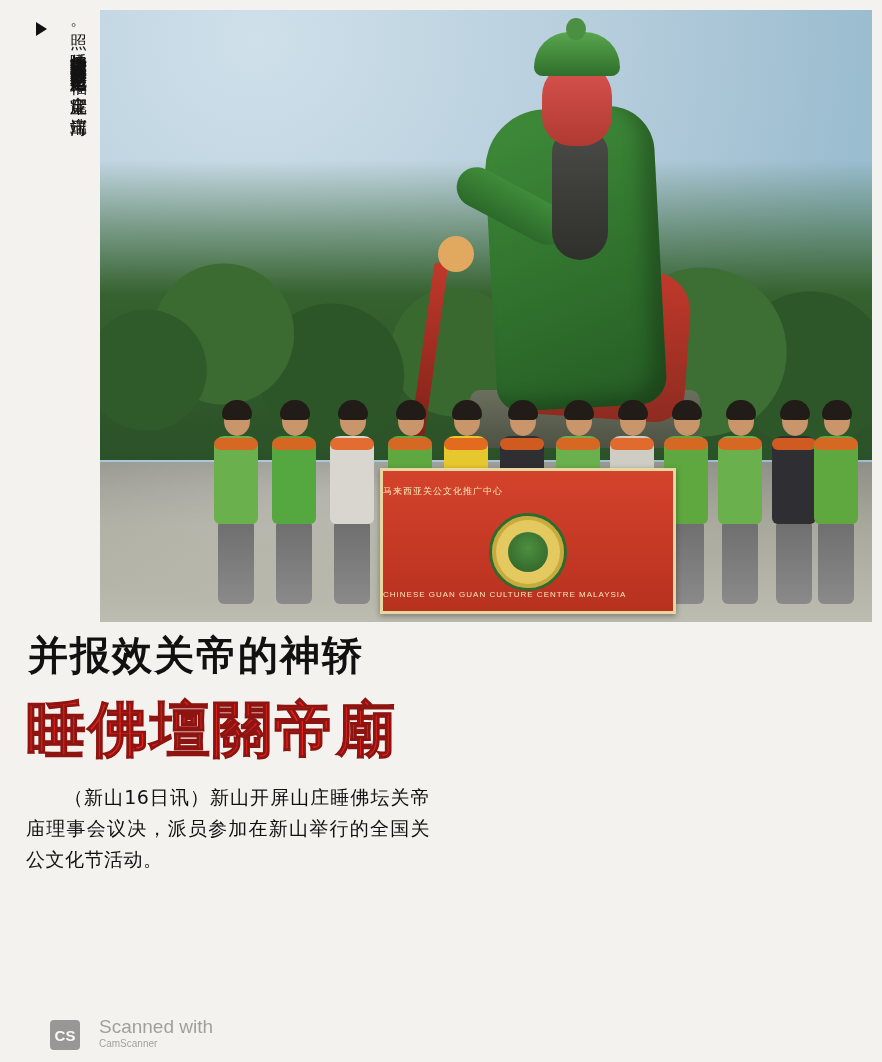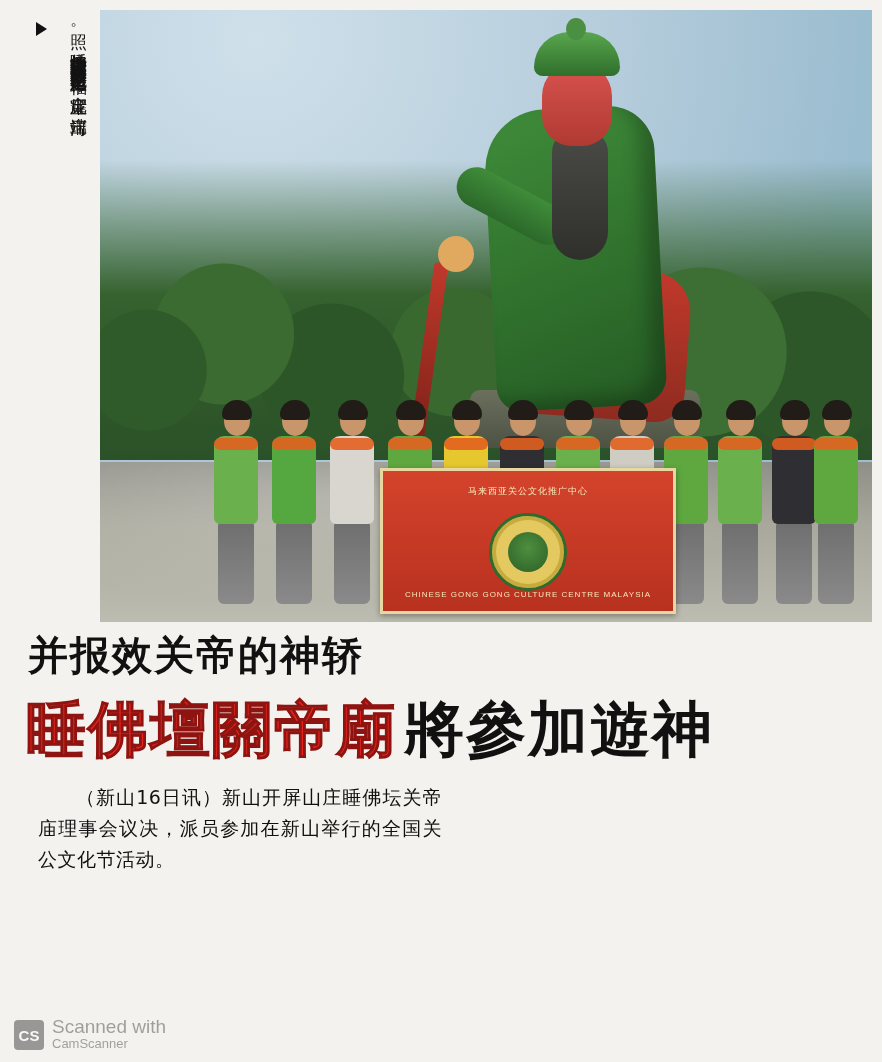--- a/index.html
+++ b/index.html
@@ -218,21 +218,20 @@
     position: absolute;
     left: 50%; top: 50%;
     transform: translate(-50%, -50%);
     width: 40px; height: 40px;
     border-radius: 50%;
     background: radial-gradient(circle at 50% 40%, #4e8f3f, #2c5f27);
   }
   .banner .txt-top, .banner .txt-bot {
     position: absolute;
     left: 0; right: 0;
-    text-align: center;
     color: #f6e7b6;
     font-size: 9px;
     letter-spacing: 1px;
   }
   .banner .txt-top { top: 14px; }
   .banner .txt-bot { bottom: 12px; font-size: 8px; }
 
   
   .caption {
     position: absolute;
@@ -291,21 +290,21 @@
     font-size: 60px;
     font-weight: bold;
     color: #111;
     letter-spacing: 2px;
     margin-left: 6px;
   }
 
   
   .body-cols {
     position: absolute;
-    left: 38px;
+    left: 26px;
     top: 782px;
     width: 836px;
     height: 272px;
     display: flex;
     gap: 20px;
   }
   .col {
     width: 404px;
     font-family: "DejaVu Sans", sans-serif;
     font-size: 19px;
@@ -332,31 +331,32 @@
     width: 30px; height: 30px;
     background: #2b2b2b;
     color: #fff;
     font-size: 15px;
     font-weight: bold;
     display: flex;
     align-items: center;
     justify-content: center;
     border-radius: 4px;
     font-family: "Liberation Sans", sans-serif;
+    margin-left: 36px;
   }
   .watermark .cs-text {
-    margin-left: 8px;
+    margin-left: 19px;
     font-family: "Liberation Sans", sans-serif;
     font-size: 19px;
     color: #3a3a3a;
     line-height: 17px;
   }
   .watermark .cs-text small {
     display: block;
-    font-size: 13px;
+    font-size: 10px;
   }
 </style>
 </head>
 <body>
 
 <div id="page">
 
   <div class="photo">
     <div class="sky"></div>
     <div class="treeline"></div>
@@ -459,32 +459,31 @@
         <div class="sash"></div>
           <div class="headp"></div>
           <div class="hair"></div>
       </div>
 
       <div class="banner">
         <div class="txt-top">马来西亚关公文化推广中心</div>
         <div class="seal">
           <div class="seal-face"></div>
         </div>
-        <div class="txt-bot">CHINESE GONG GONG CULTURE CENTRE MALAYSIA</div>
+        <div class="txt-bot">CHINESE GUAN GUAN CULTURE CENTRE MALAYSIA</div>
       </div>
     </div>
   </div>
 
   <div class="caption-arrow"></div>
   <div class="caption">照。睡佛坛关帝庙理事在该庙的关帝圣君像前合左七起是彭仁福、庞宝耀、庄端河、</div>
 
   <div class="kicker">并报效关帝的神轿</div>
   <div class="headline">
     <span class="red">睡佛壇關帝廟</span>
-    <span class="black">將參加遊神</span>
   </div>
 
   <div class="body-cols">
     <div class="col">
       <p>（新山16日讯）新山开屏山庄睡佛坛关帝庙理事会议决，派员参加在新山举行的全国关公文化节活动。</p>
     </div>
   </div>
 
   <div class="watermark">
     <div class="cs-logo">CS</div>

